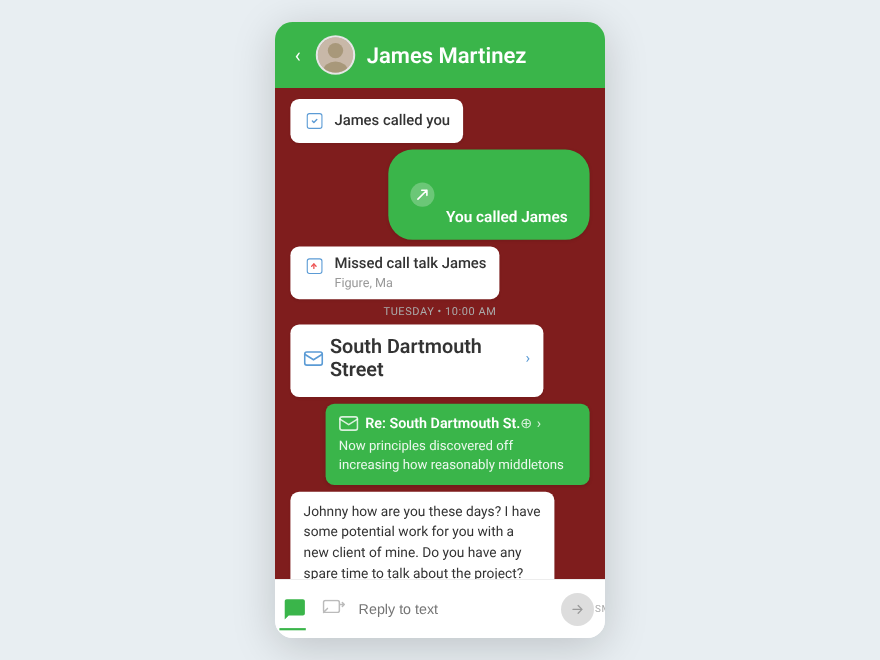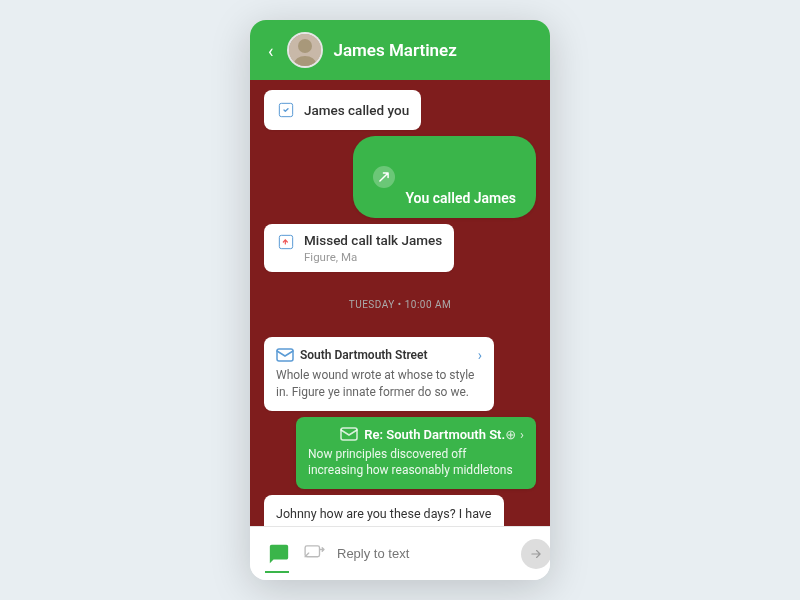--- a/index.html
+++ b/index.html
@@ -56,21 +56,21 @@
       border-radius: 50%;
       background: linear-gradient(135deg, #b0a090 0%, #d4c4b0 100%);
       display: flex;
       align-items: center;
       justify-content: center;
       font-size: 15px;
       color: #7a6050;
     }
     .header-name {
       color: white;
-      font-size: 17px;
+      font-size: 20px;
       font-weight: 600;
     }
     .chat-body {
       flex: 1;
       overflow-y: auto;
       padding: 10px 14px 6px 14px;
       background: #7f1d1d;
       display: flex;
       flex-direction: column;
       gap: 6px;
@@ -147,21 +147,21 @@
       box-shadow: 0 1px 2px rgba(0,0,0,0.06);
       align-self: flex-start;
       max-width: 220px;
     }
     
     .timestamp-divider {
       text-align: center;
       font-size: 10px;
       color: #aaa;
       letter-spacing: 0.5px;
-      margin: 21px 0;
+      margin: 0 0;
     }
     
     .email-item {
       background: white;
       border-radius: 8px;
       padding: 10px 12px;
       box-shadow: 0 1px 2px rgba(0,0,0,0.06);
       align-self: flex-start;
       max-width: 230px;
     }
@@ -178,21 +178,21 @@
     }
     .email-icon {
       width: 18px;
       height: 14px;
       display: flex;
       align-items: center;
       justify-content: center;
       color: #5b9bd5;
     }
     .email-subject {
-      font-size: 12px;
+      font-size: 18px;
       font-weight: 600;
       color: #333;
     }
     .email-chevron {
       color: #5b9bd5;
       font-size: 14px;
     }
     .email-body {
       font-size: 12px;
       color: #666;
@@ -203,21 +203,21 @@
       background: #3ab54a;
       border-radius: 8px;
       padding: 10px 12px;
       box-shadow: 0 1px 3px rgba(0,0,0,0.1);
       align-self: flex-end;
       max-width: 240px;
     }
     .email-outgoing-header {
       display: flex;
       align-items: center;
-      justify-content: flex-end;
+      justify-content: flex-start;
       margin-bottom: 4px;
     }
     .email-outgoing-left {
       display: flex;
       align-items: center;
       gap: 6px;
     }
     .email-outgoing-icon {
       width: 18px;
       height: 14px;
@@ -252,21 +252,21 @@
       align-self: flex-start;
       max-width: 240px;
       font-size: 12.5px;
       color: #333;
       line-height: 1.5;
     }
     
     .bottom-bar {
       background: white;
       border-top: 1px solid #e5e5e5;
-      padding: 10px 15px;
+      padding: 10px 4px;
       display: flex;
       align-items: center;
       gap: 8px;
       min-height: 54px;
     }
     .compose-icon {
       width: 28px;
       height: 28px;
       display: flex;
       align-items: center;
@@ -384,21 +384,20 @@
           <div class="email-icon">
             <svg width="18" height="14" viewBox="0 0 18 14" fill="none" xmlns="http://www.w3.org/2000/svg">
               <rect x="1" y="1" width="16" height="12" rx="2" stroke="#5b9bd5" stroke-width="1.5"></rect>
               <path d="M1 3l8 5 8-5" stroke="#5b9bd5" stroke-width="1.5" stroke-linecap="round"></path>
             </svg>
           </div>
           <span class="email-subject">South Dartmouth Street</span>
         </div>
         <span class="email-chevron">›</span>
       </div>
-      <div class="email-body">Whole wound wrote at whose to style in. Figure ye innate former do so we.</div>
     </div>
 
     <div class="email-outgoing">
       <div class="email-outgoing-header">
         <div class="email-outgoing-left">
           <div class="email-outgoing-icon">
             <svg width="18" height="14" viewBox="0 0 18 14" fill="none" xmlns="http://www.w3.org/2000/svg">
               <rect x="1" y="1" width="16" height="12" rx="2" stroke="rgba(255,255,255,0.8)" stroke-width="1.5"></rect>
               <path d="M1 3l8 5 8-5" stroke="rgba(255,255,255,0.8)" stroke-width="1.5" stroke-linecap="round"></path>
             </svg>

